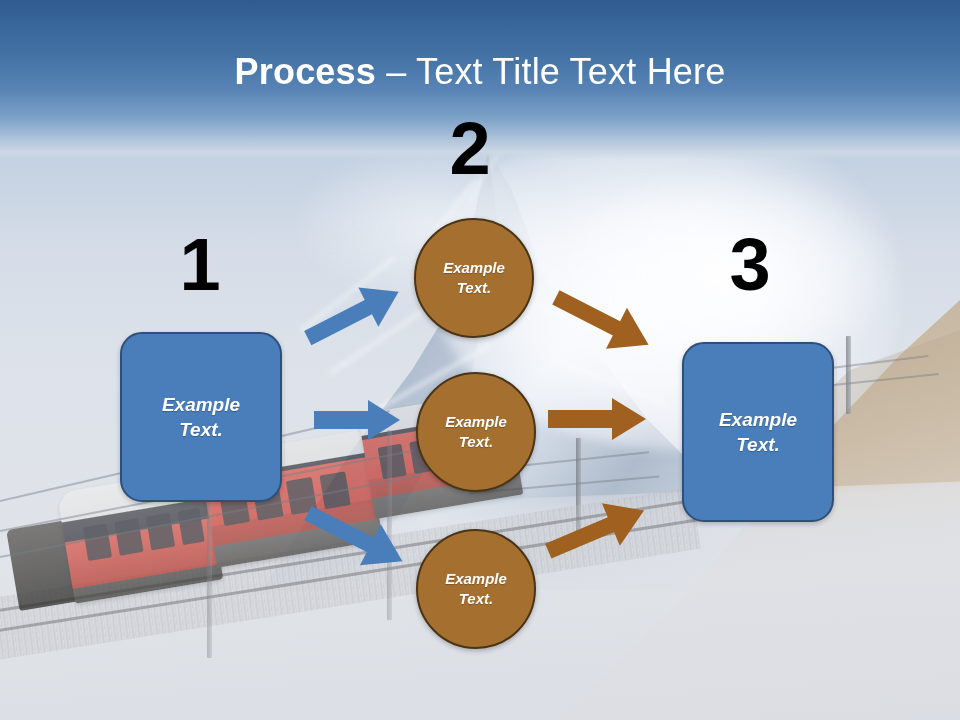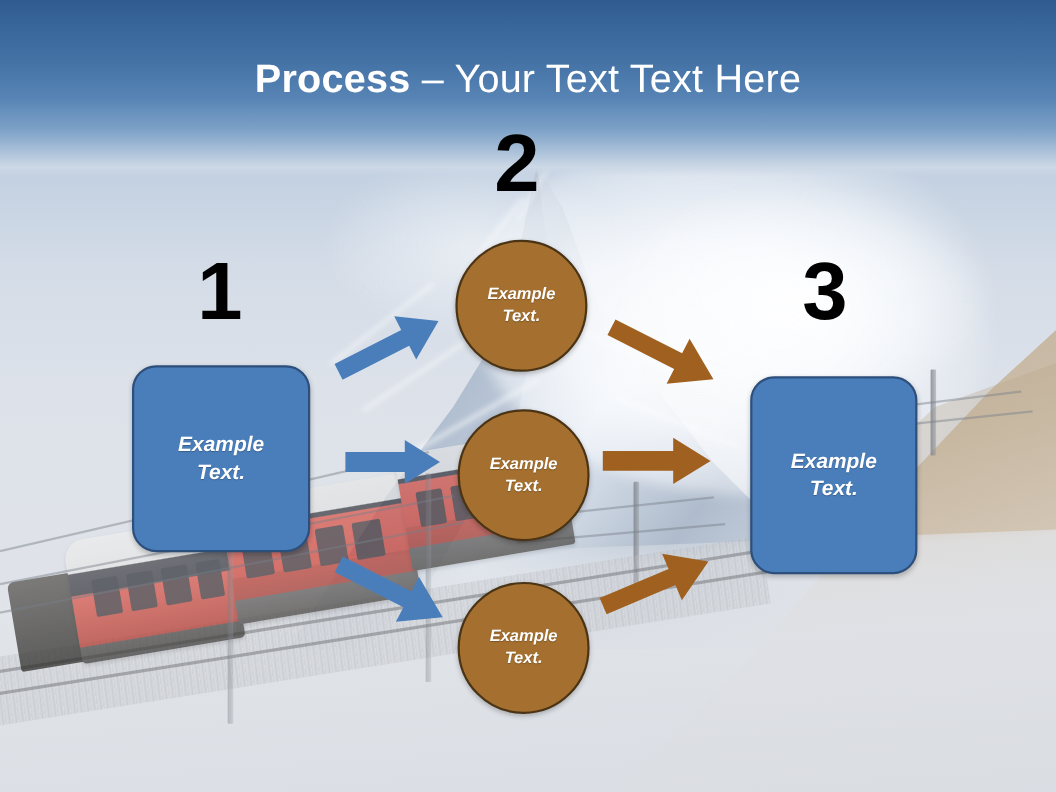--- a/index.html
+++ b/index.html
@@ -355,21 +355,21 @@
     </div>
   </div>
 
   <div class="pole" style="left:207px; top:470px; height:188px; opacity:0.55;"></div>
   <div class="pole" style="left:387px; top:430px; height:190px; opacity:0.5;"></div>
   <div class="wire" style="left:0px; top:530px; width:420px; transform:rotate(-11deg);"></div>
   <div class="wire" style="left:0px; top:556px; width:430px; transform:rotate(-11deg);"></div>
   <div class="wire" style="left:0px; top:500px; width:400px; transform:rotate(-13deg);"></div>
 
   <div class="banner"></div>
-  <div class="title"><span class="t-bold">Process</span><span class="t-light"> – </span><span class="t-light">Your Text Text Here</span></div>
+  <div class="title"><span class="t-bold">Process</span><span class="t-light"> – </span><span class="t-light">Text Title Text Here</span></div>
 
   <div class="step-num" id="num1">1</div>
   <div class="step-num" id="num2">2</div>
   <div class="step-num" id="num3">3</div>
 
   <div class="arrow" style="left:300px; top:278px;">
     <svg width="110" height="72" viewBox="0 0 110 72">
       <g transform="rotate(-27 55 36)">
         <path d="M2,28 L70,28 L70,14 L104,36 L70,58 L70,44 L2,44 Z" fill="#4a7ebb"></path>
       </g>

